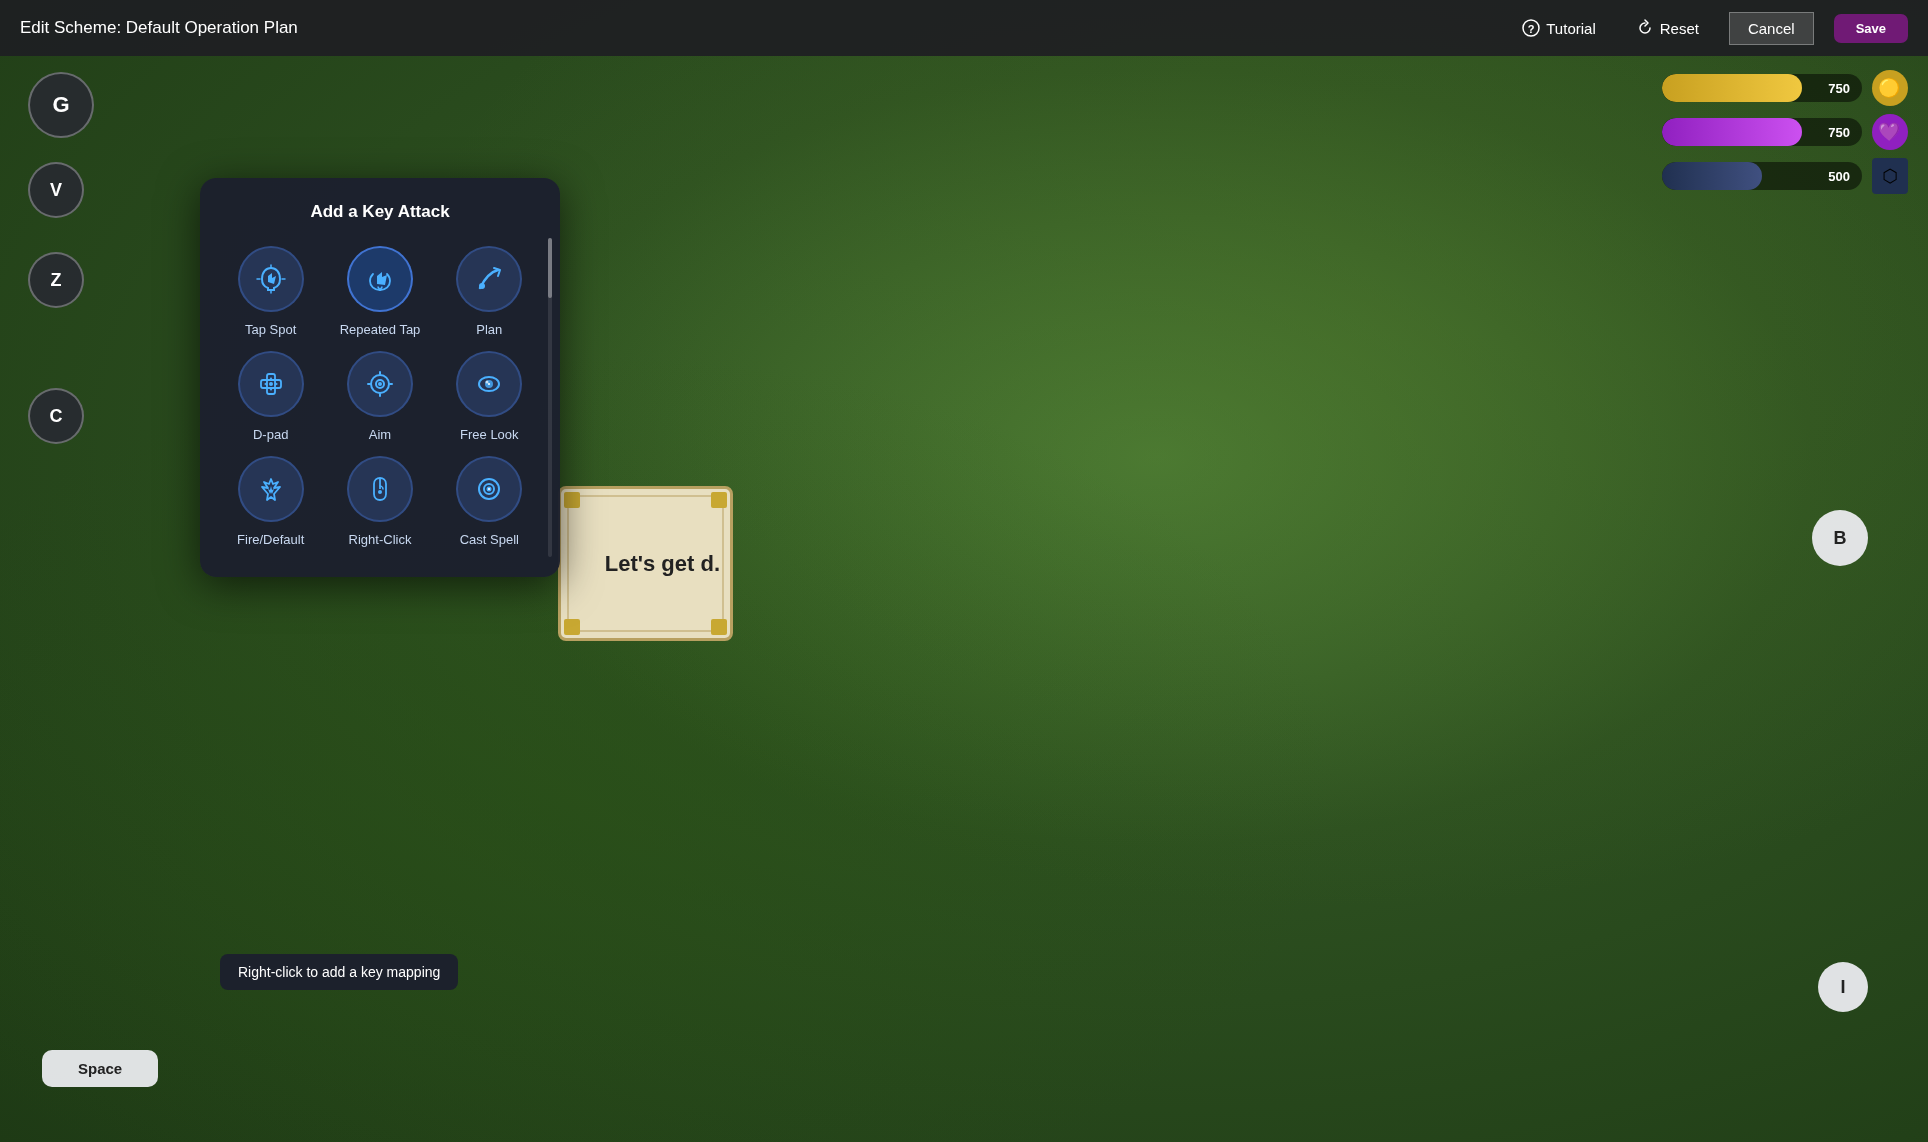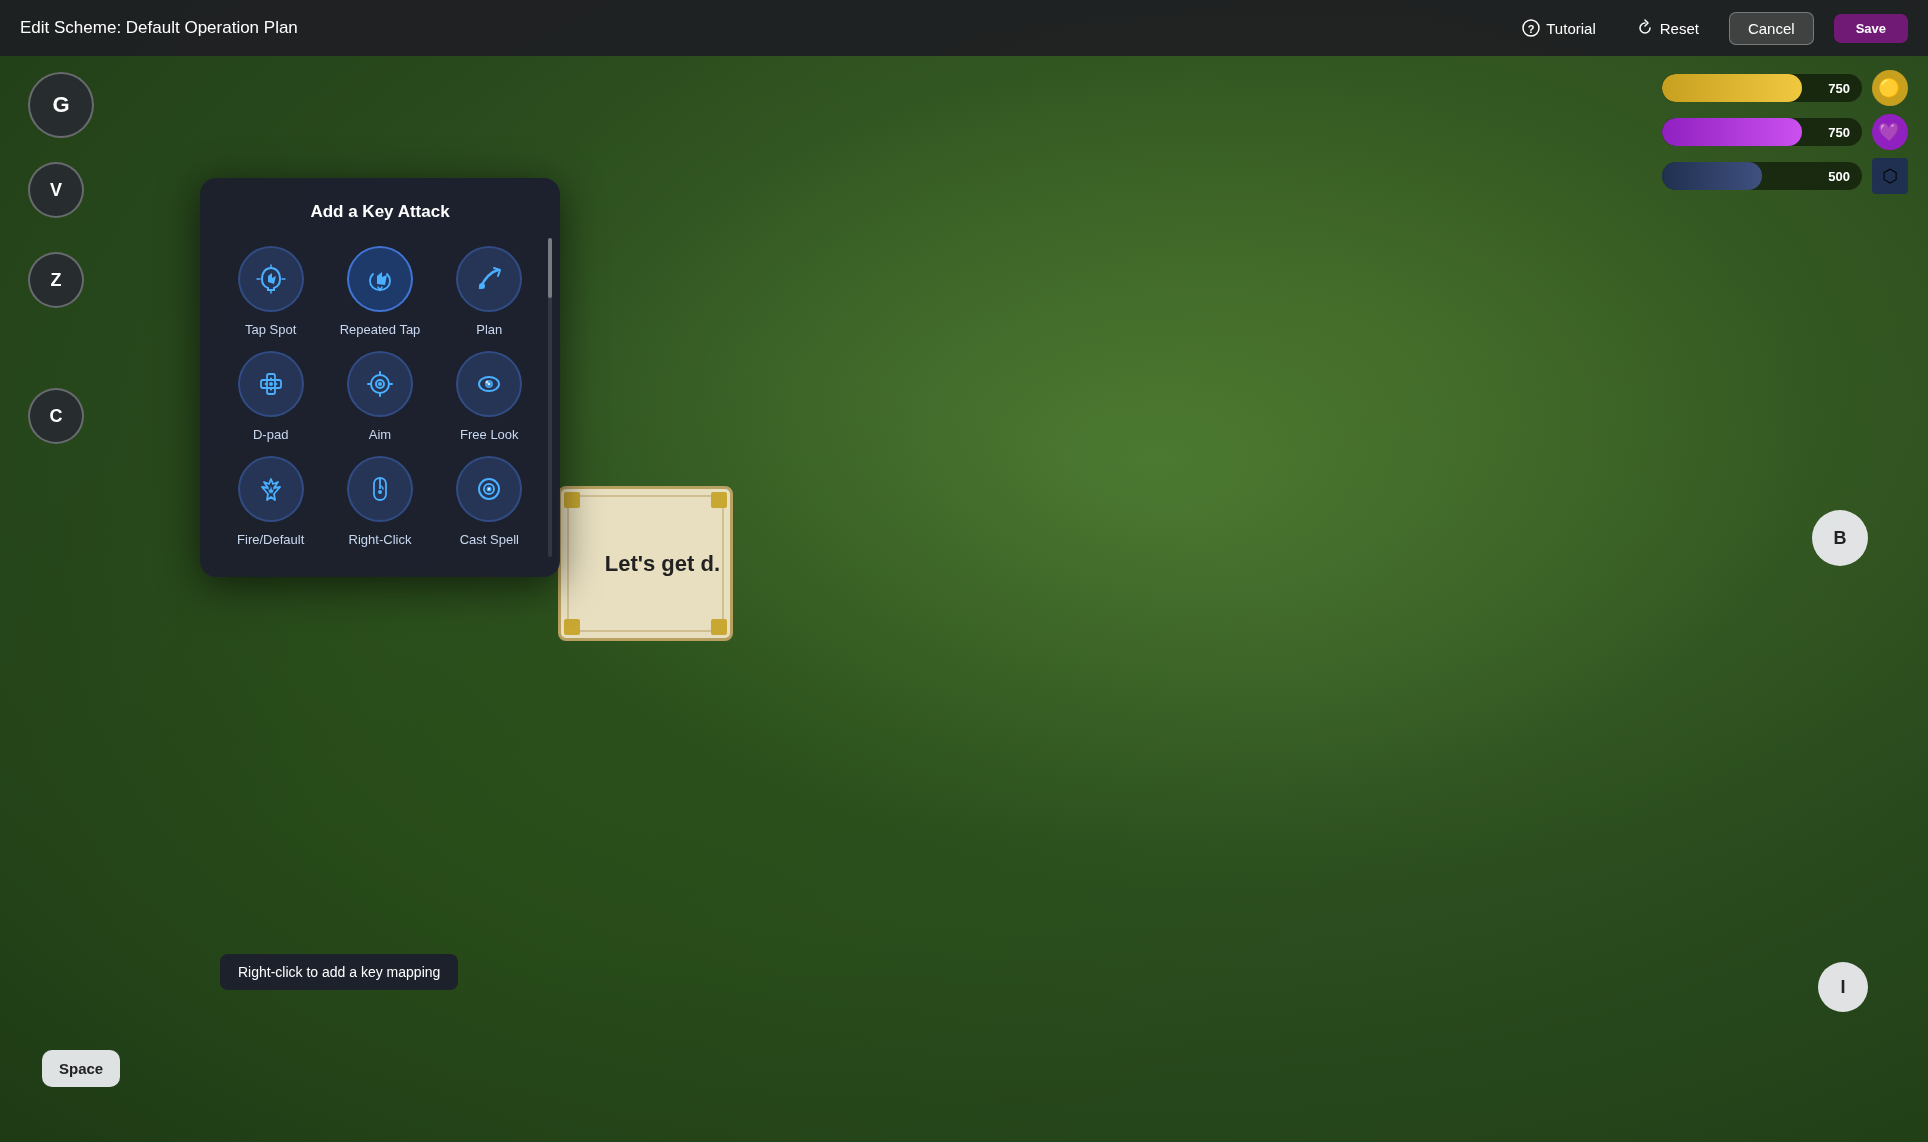--- a/index.html
+++ b/index.html
@@ -68,21 +68,21 @@
       padding: 6px 10px;
       border-radius: 6px;
     }
 
     .cancel-btn {
       background: rgba(255,255,255,0.15);
       border: 1px solid rgba(255,255,255,0.3);
       color: #fff;
       font-size: 15px;
       padding: 7px 18px;
-      border-radius: 7px;
+      border-radius: 0;
       cursor: pointer;
     }
 
     .save-btn {
       background: #701a75;
       border: none;
       color: #fff;
       font-size: 13px;
       font-weight: 600;
       padding: 7px 22px;
@@ -116,21 +116,21 @@
     
     .space-key {
       position: absolute;
       bottom: 55px;
       left: 42px;
       background: rgba(240,240,245,0.92);
       border: none;
       color: #222;
       font-size: 15px;
       font-weight: 600;
-      padding: 10px 17px;
+      padding: 10px 36px;
       border-radius: 10px;
       cursor: pointer;
       z-index: 50;
     }
 
     
     .key-b {
       position: absolute;
       right: 60px;
       top: 510px;

